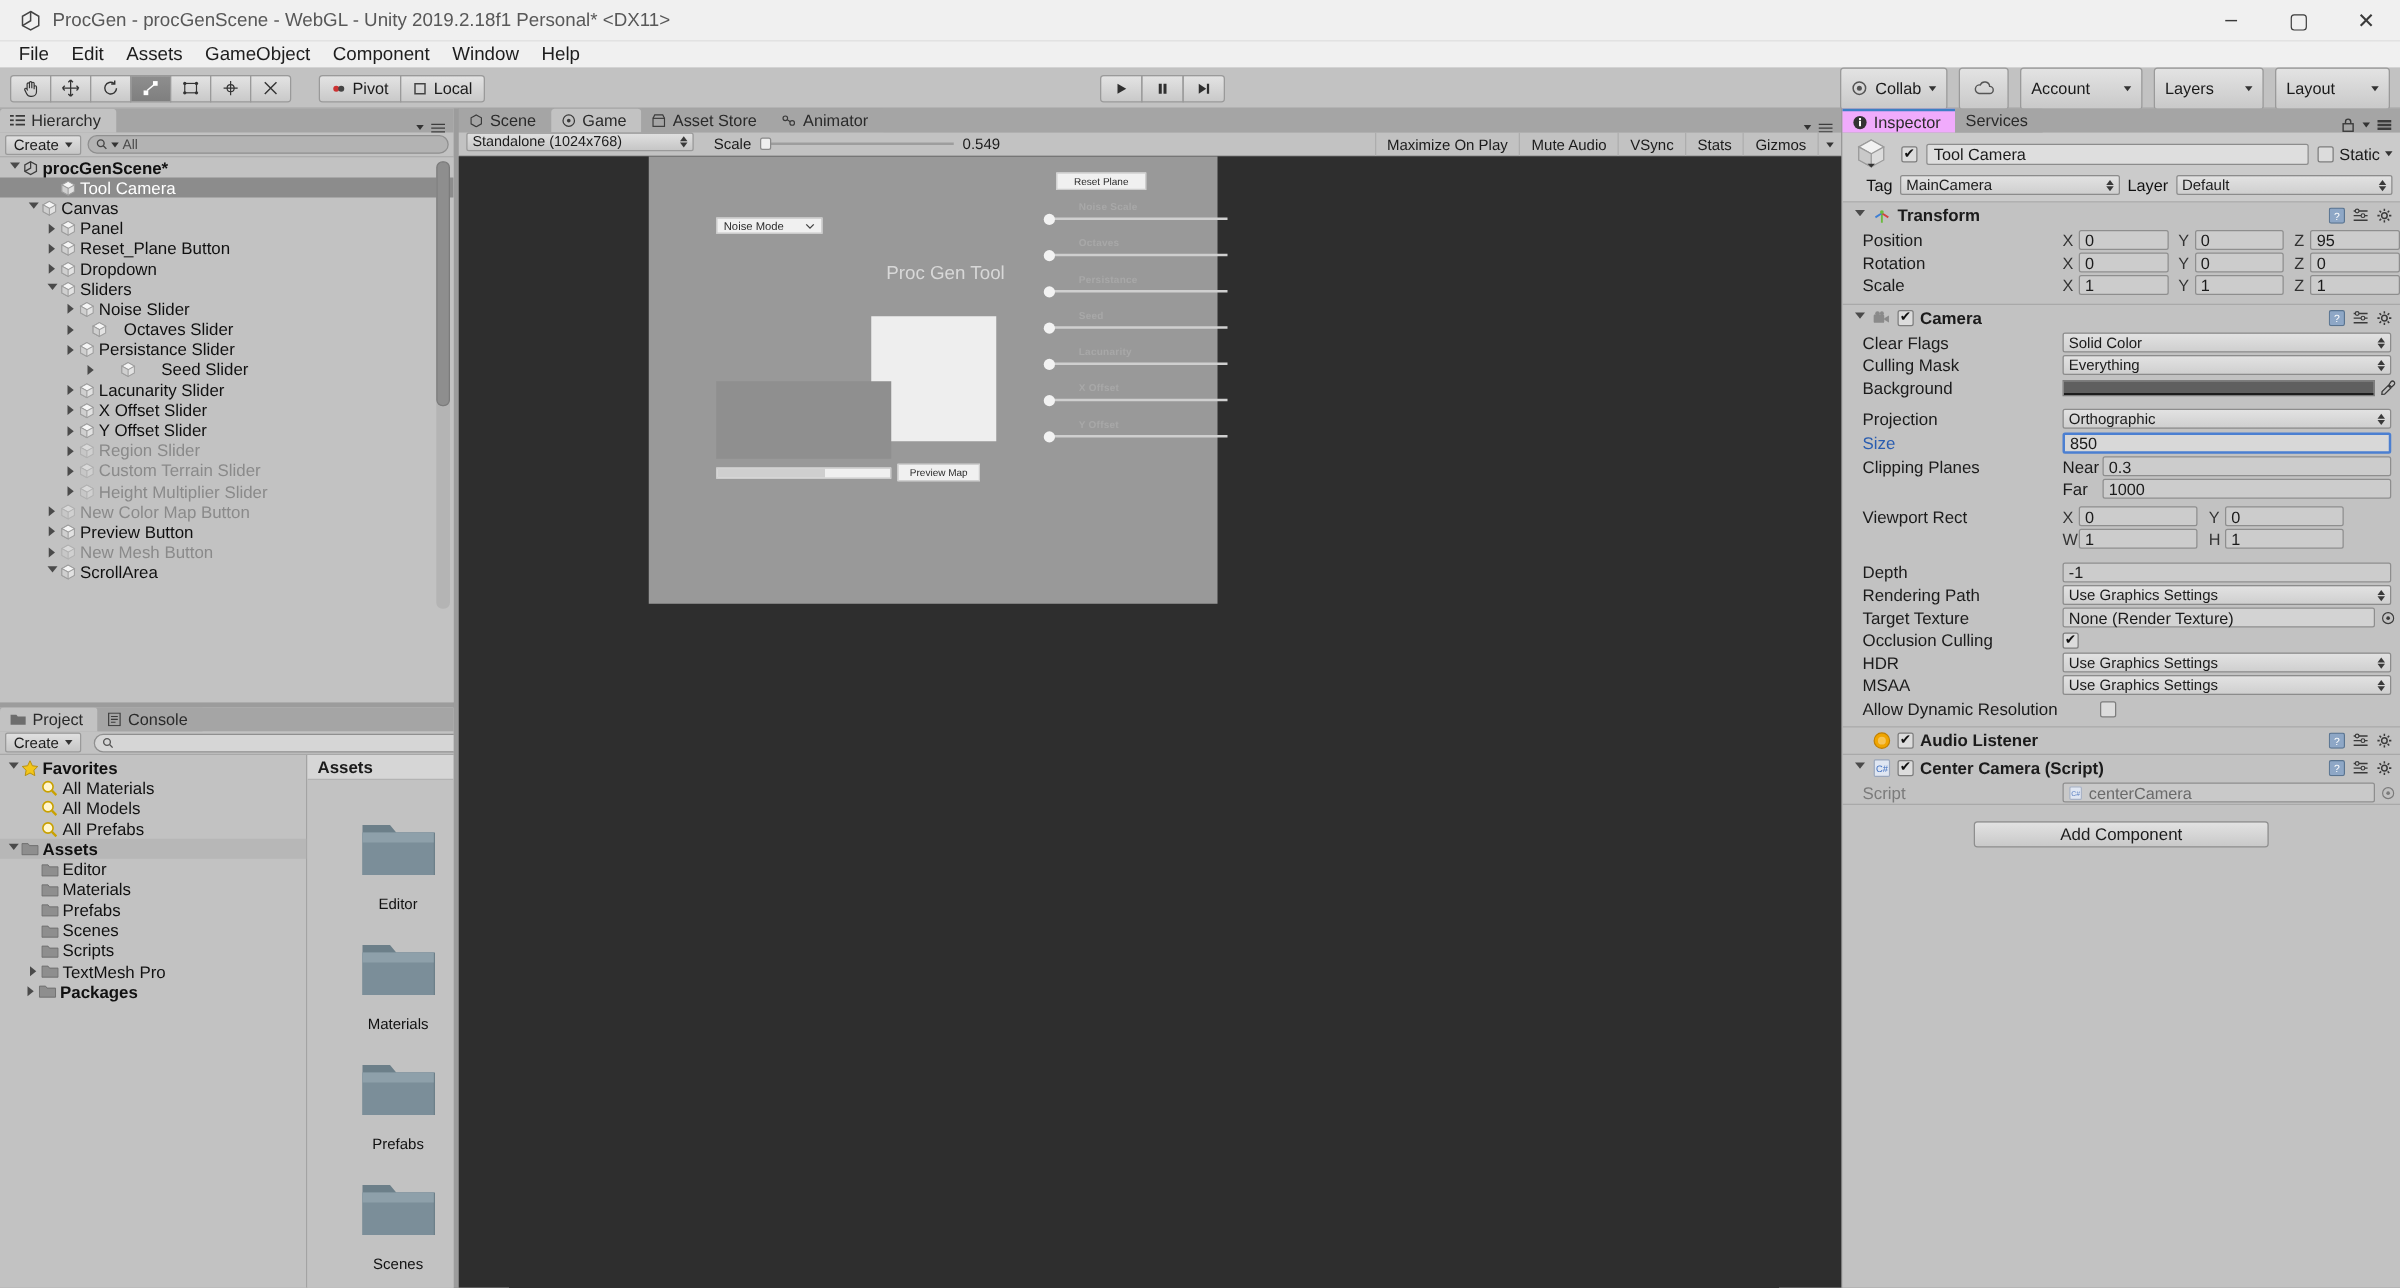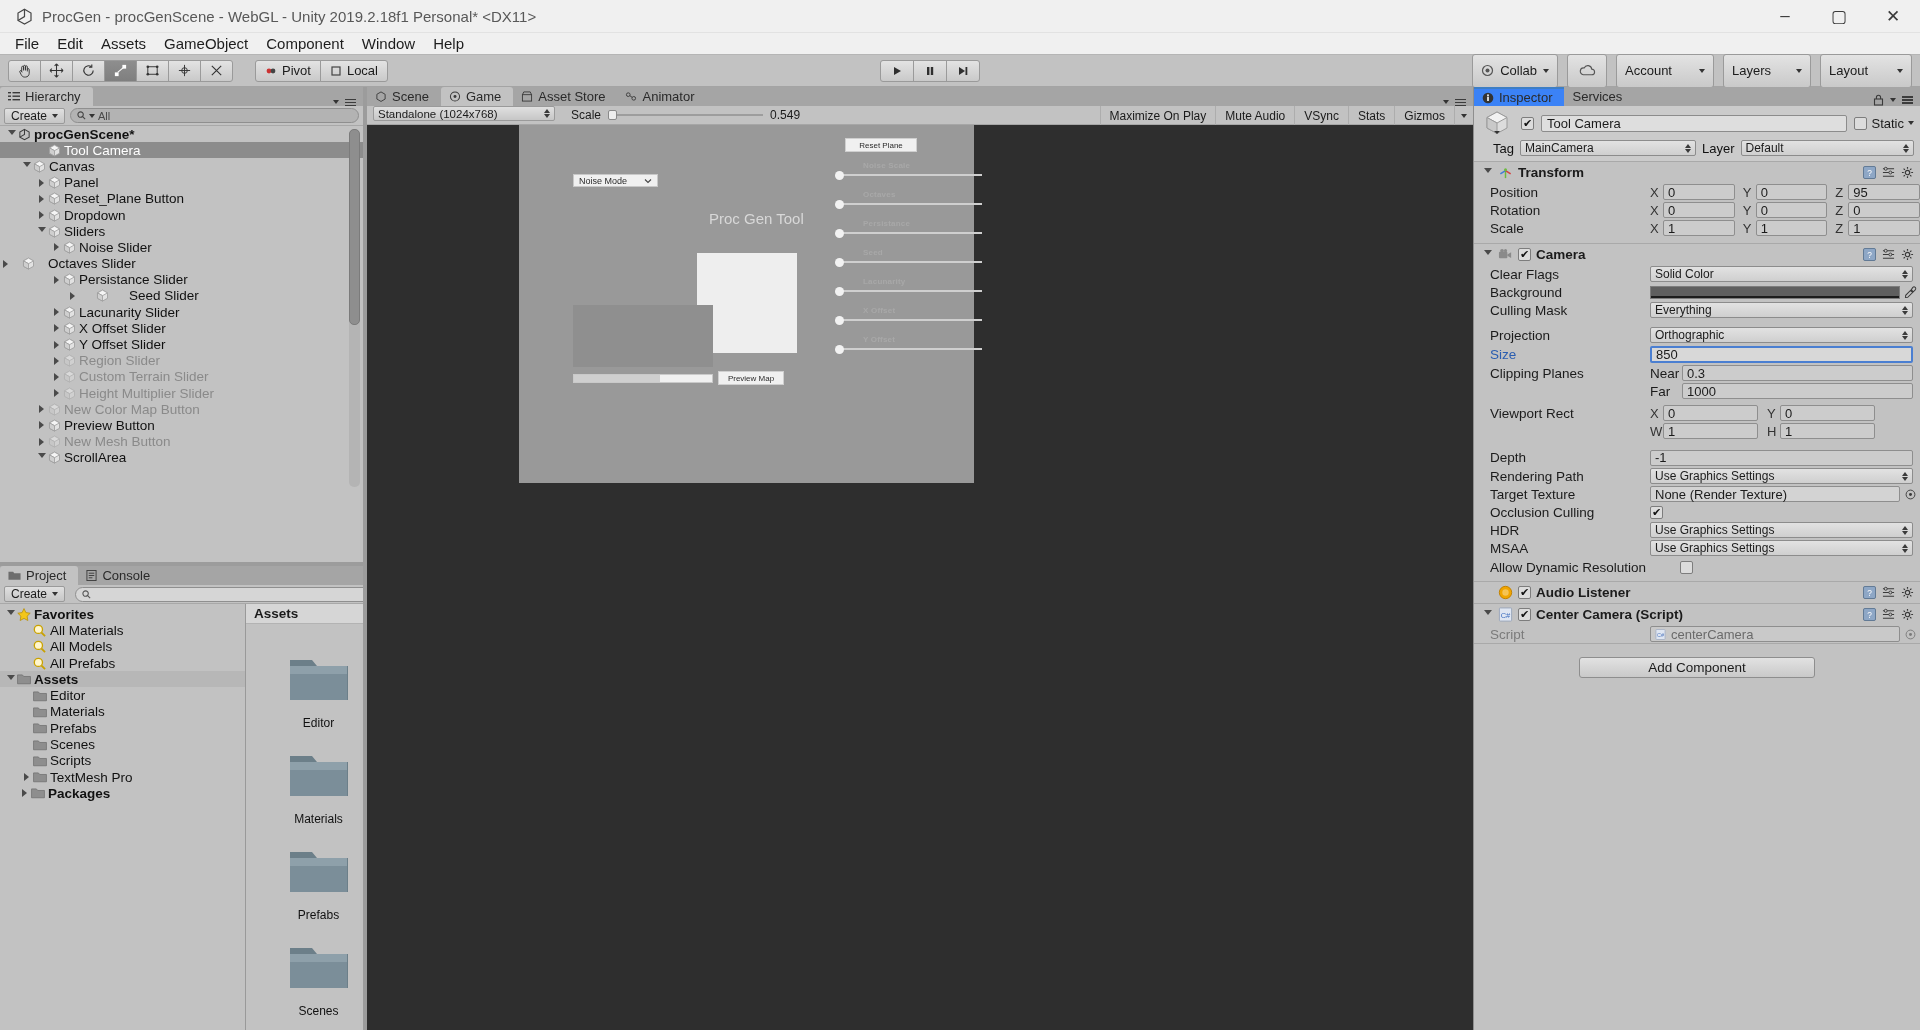--- a/index.html
+++ b/index.html
@@ -58,21 +58,21 @@
   .col-right { width:447px; display:flex; flex-direction:column; background:#c2c2c2; border-left:1px solid #8e8e8e;}
 
   
   .panel { background:#c2c2c2; display:flex; flex-direction:column; overflow:hidden; }
   .tabrow { height:19px; background:#a5a5a5; display:flex; align-items:flex-end; position:relative; }
   .tab {
     height:19px; padding:0 12px 0 8px; display:flex; align-items:center; gap:5px;
     font-size:13px; color:#2a2a2a; background:#a5a5a5;
   }
   .tab.active { background:#c2c2c2; border-radius:3px 3px 0 0; }
-  .tab.inspector-active { background:#3b82f6; border-top:2px solid #3e7ec4; border-radius:0; }
+  .tab.inspector-active { background:#f0abfc; border-top:2px solid #3e7ec4; border-radius:0; }
   .tab-icons { margin-left:auto; display:flex; align-items:center; gap:6px; padding-right:7px; }
   .hamb { display:flex; flex-direction:column; gap:1.5px; }
   .hamb i { display:block; width:11px; height:1.5px; background:#3c3c3c; }
 
   
   .h-toolbar { height:20px; background:#c2c2c2; display:flex; align-items:center; padding:0 4px; gap:5px; border-bottom:1px solid #a8a8a8;}
   .create-btn { height:16px; background:linear-gradient(#e0e0e0,#c6c6c6); border:1px solid #9a9a9a; border-radius:2px;
       display:flex; align-items:center; gap:5px; padding:0 6px; font-size:12px; }
   .searchbox { flex:1; height:15px; background:#b3b3b3; border:1px solid #8f8f8f; border-radius:8px;
       display:flex; align-items:center; padding:0 6px; gap:3px; font-size:11px; color:#4a4a4a; }
@@ -431,21 +431,21 @@
               </span>
               <span class="cube-ico">
                 <svg width="13" height="13" viewBox="0 0 14 14">
                   <path d="M7 1.2 L12.4 4.2 L12.4 10 L7 13 L1.6 10 L1.6 4.2 Z" fill="#e2e2e2" stroke="#9d9d9d" stroke-width=".9"></path>
                   <path d="M7 1.2 L12.4 4.2 L7 7.2 L1.6 4.2 Z" fill="#f5f5f5" stroke="#9d9d9d" stroke-width=".9"></path>
                   <path d="M7 7.2 L7 13 L1.6 10 L1.6 4.2 Z" fill="#cfcfcf" stroke="#9d9d9d" stroke-width=".9"></path>
                 </svg>
               </span>
               <span style="margin-left: 2px;">Noise Slider</span>
             </div>
-            <div class="h-row" style=" gap: 10px;">
+            <div class="h-row" style="padding-left: 51px; gap: 10px;">
               <span class="tri">
                 <i></i>
               </span>
               <span class="cube-ico">
                 <svg width="13" height="13" viewBox="0 0 14 14">
                   <path d="M7 1.2 L12.4 4.2 L12.4 10 L7 13 L1.6 10 L1.6 4.2 Z" fill="#e2e2e2" stroke="#9d9d9d" stroke-width=".9"></path>
                   <path d="M7 1.2 L12.4 4.2 L7 7.2 L1.6 4.2 Z" fill="#f5f5f5" stroke="#9d9d9d" stroke-width=".9"></path>
                   <path d="M7 7.2 L7 13 L1.6 10 L1.6 4.2 Z" fill="#cfcfcf" stroke="#9d9d9d" stroke-width=".9"></path>
                 </svg>
               </span>
@@ -1112,38 +1112,38 @@
             <div class="dropfield" style="flex:1;margin-right:7px;">
               <span>Solid Color</span>
               <span class="updown">
                   <i class="u"></i>
                   <i class="d"></i>
                 </span>
             </div>
           </div>
 
           <div class="prow">
-            <span class="plabel">Background</span>
-            <div id="bg-swatch" style="flex: 1 1 0%; height: 13px; border: 1px solid rgb(125, 125, 125); background: linear-gradient(rgb(95, 95, 95) 0px, rgb(95, 95, 95) 86%, rgb(29, 29, 29) 86%, rgb(29, 29, 29) 100%);"></div>
-            <span style="width:20px;display:flex;justify-content:center;">
-              <svg width="13" height="13" viewBox="0 0 14 14">
-                  <path d="M9.5 1.5a1.8 1.8 0 012.6 2.6L10 6.2 7.8 4zM7 4.8L9.2 7 4 12.2 1.6 12.4l.2-2.4z" fill="none" stroke="#3a3a3a" stroke-width="1.1"></path>
-                </svg>
-            </span>
-          </div>
-
-          <div class="prow">
             <span class="plabel">Culling Mask</span>
             <div class="dropfield" style="flex:1;margin-right:7px;">
               <span>Everything</span>
               <span class="updown">
                   <i class="u"></i>
                   <i class="d"></i>
                 </span>
             </div>
+          </div>
+
+          <div class="prow">
+            <span class="plabel">Background</span>
+            <div id="bg-swatch" style="flex: 1 1 0%; height: 13px; border: 1px solid rgb(125, 125, 125); background: linear-gradient(rgb(95, 95, 95) 0px, rgb(95, 95, 95) 86%, rgb(29, 29, 29) 86%, rgb(29, 29, 29) 100%);"></div>
+            <span style="width:20px;display:flex;justify-content:center;">
+              <svg width="13" height="13" viewBox="0 0 14 14">
+                  <path d="M9.5 1.5a1.8 1.8 0 012.6 2.6L10 6.2 7.8 4zM7 4.8L9.2 7 4 12.2 1.6 12.4l.2-2.4z" fill="none" stroke="#3a3a3a" stroke-width="1.1"></path>
+                </svg>
+            </span>
           </div>
 
           <div style="height:7px"></div>
 
           <div class="prow">
             <span class="plabel">Projection</span>
             <div class="dropfield" style="flex:1;margin-right:7px;">
               <span>Orthographic</span>
               <span class="updown">
                   <i class="u"></i>

